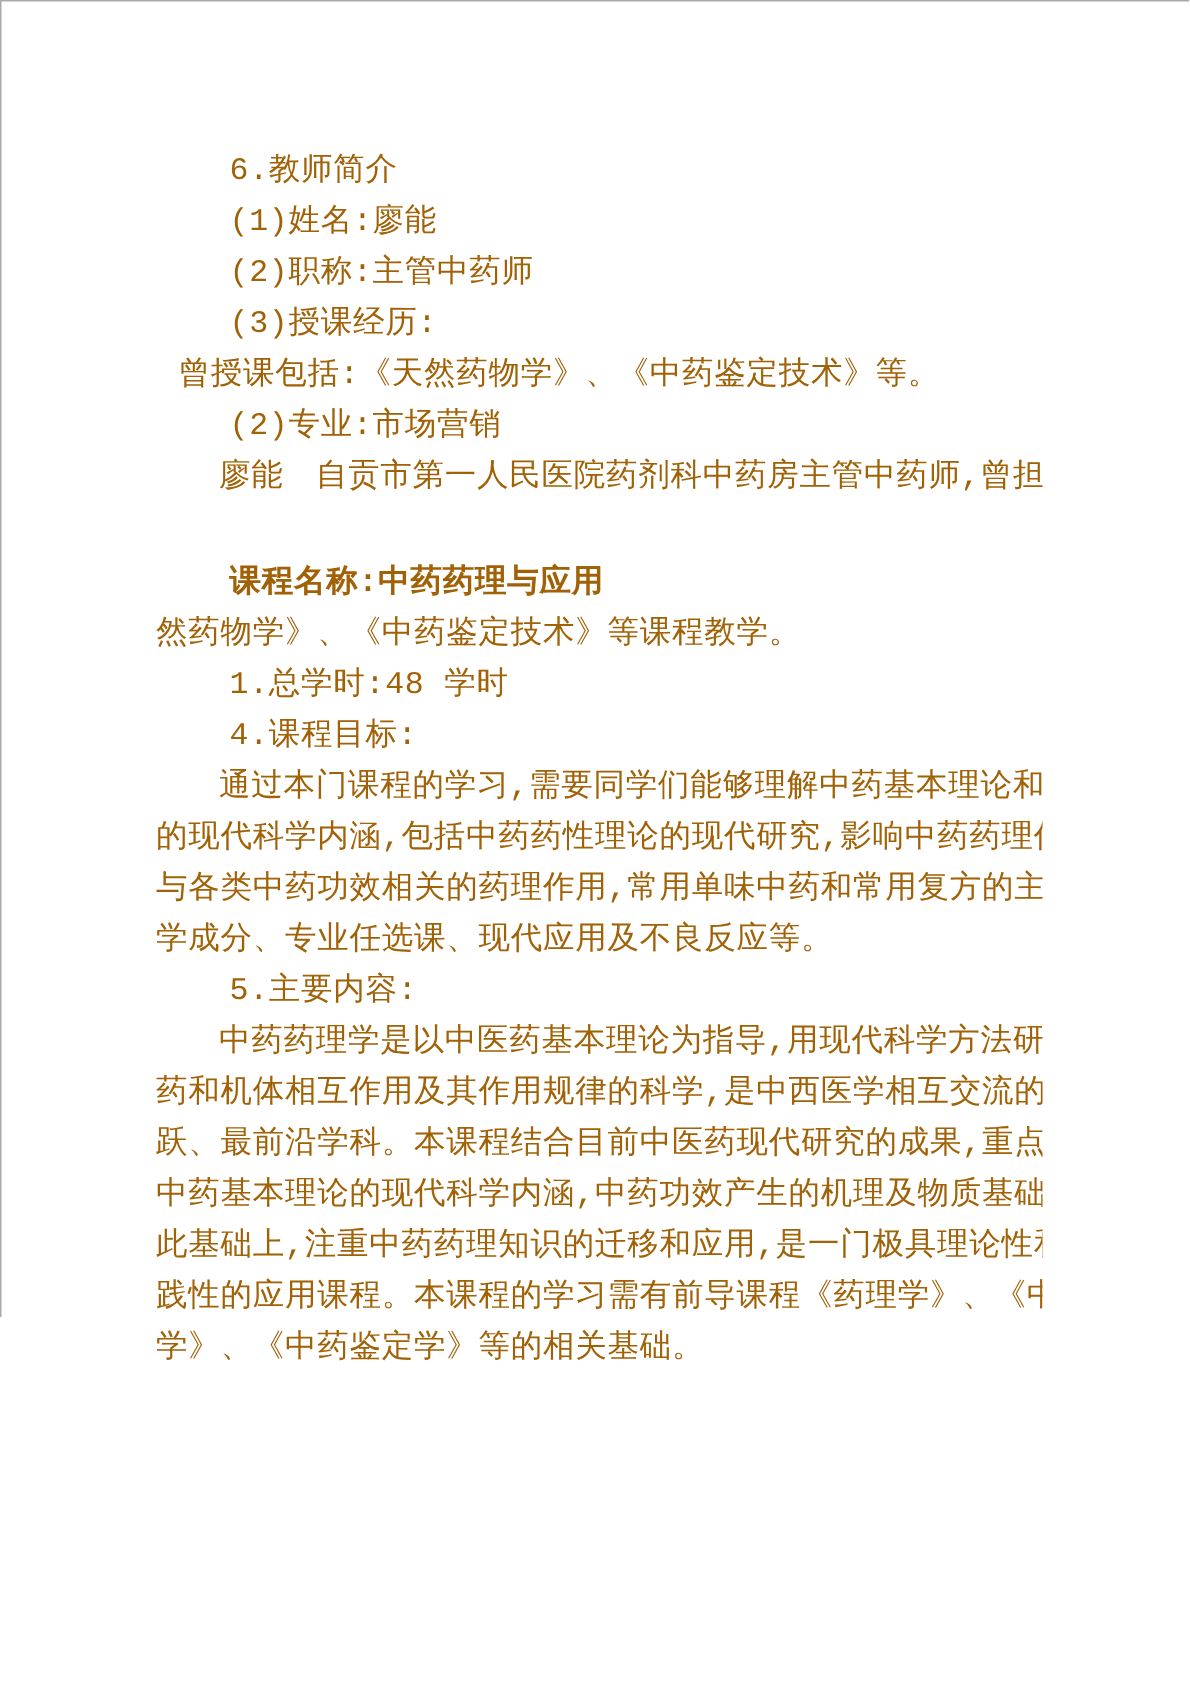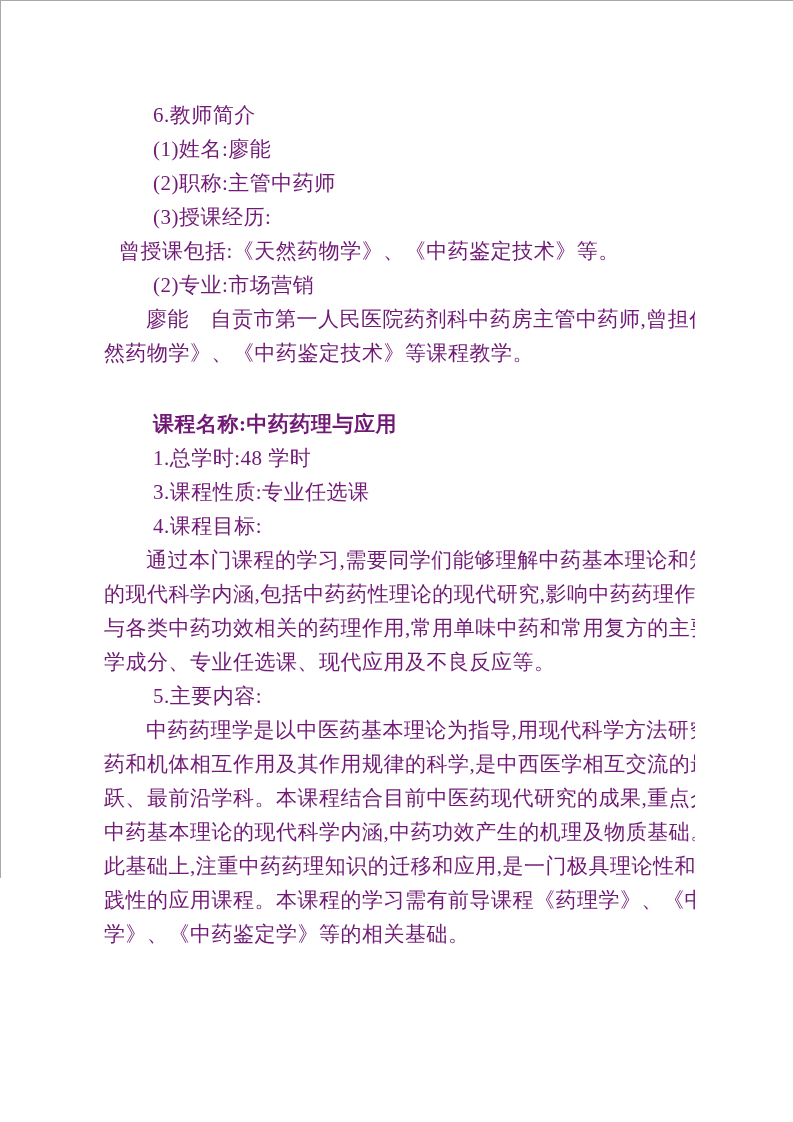--- a/index.html
+++ b/index.html
@@ -12,22 +12,22 @@
     background: #ffffff;
     overflow: hidden;
   }
   .page {
     box-sizing: border-box;
     width: 793px;
     height: 878px;
     background: #ffffff;
     border-top: 1px solid #a9a9a9;
     border-left: 1px solid #a9a9a9;
-    font-family: Liberation Serif, serif;
-    color: #701a75;
+    font-family: Liberation Mono, monospace;
+    color: #a16207;
   }
   .content {
     padding: 97px 98px 0 103px;
   }
   .ln {
     margin: 0;
     font-size: 21px;
     line-height: 34px;
     height: 34px;
     white-space: nowrap;
@@ -51,25 +51,24 @@
 <div class="page">
   <div class="content">
 
     <p class="ln item">6.教师简介</p>
     <p class="ln item">(1)姓名:廖能</p>
     <p class="ln item">(2)职称:主管中药师</p>
     <p class="ln item">(3)授课经历:</p>
     <p class="ln hang">曾授课包括:《天然药物学》、《中药鉴定技术》等。</p>
     <p class="ln item">(2)专业:市场营销</p>
     <p class="ln para-first">廖能　自贡市第一人民医院药剂科中药房主管中药师,曾担任《天</p>
+    <p class="ln item heading gap">课程名称:中药药理与应用</p>
+
     <p class="ln">然药物学》、《中药鉴定技术》等课程教学。</p>
-
-    <p class="ln item heading gap">课程名称:中药药理与应用</p>
     <p class="ln item">1.总学时:48 学时</p>
-    <p class="ln item">3.课程性质:专业任选课</p>
     <p class="ln item">4.课程目标:</p>
     <p class="ln para-first">通过本门课程的学习,需要同学们能够理解中药基本理论和知识</p>
     <p class="ln">的现代科学内涵,包括中药药性理论的现代研究,影响中药药理作用</p>
     <p class="ln">与各类中药功效相关的药理作用,常用单味中药和常用复方的主要化</p>
     <p class="ln">学成分、专业任选课、现代应用及不良反应等。</p>
     <p class="ln item">5.主要内容:</p>
     <p class="ln para-first">中药药理学是以中医药基本理论为指导,用现代科学方法研究中</p>
     <p class="ln">药和机体相互作用及其作用规律的科学,是中西医学相互交流的最活</p>
     <p class="ln">跃、最前沿学科。本课程结合目前中医药现代研究的成果,重点介绍</p>
     <p class="ln">中药基本理论的现代科学内涵,中药功效产生的机理及物质基础。在</p>

